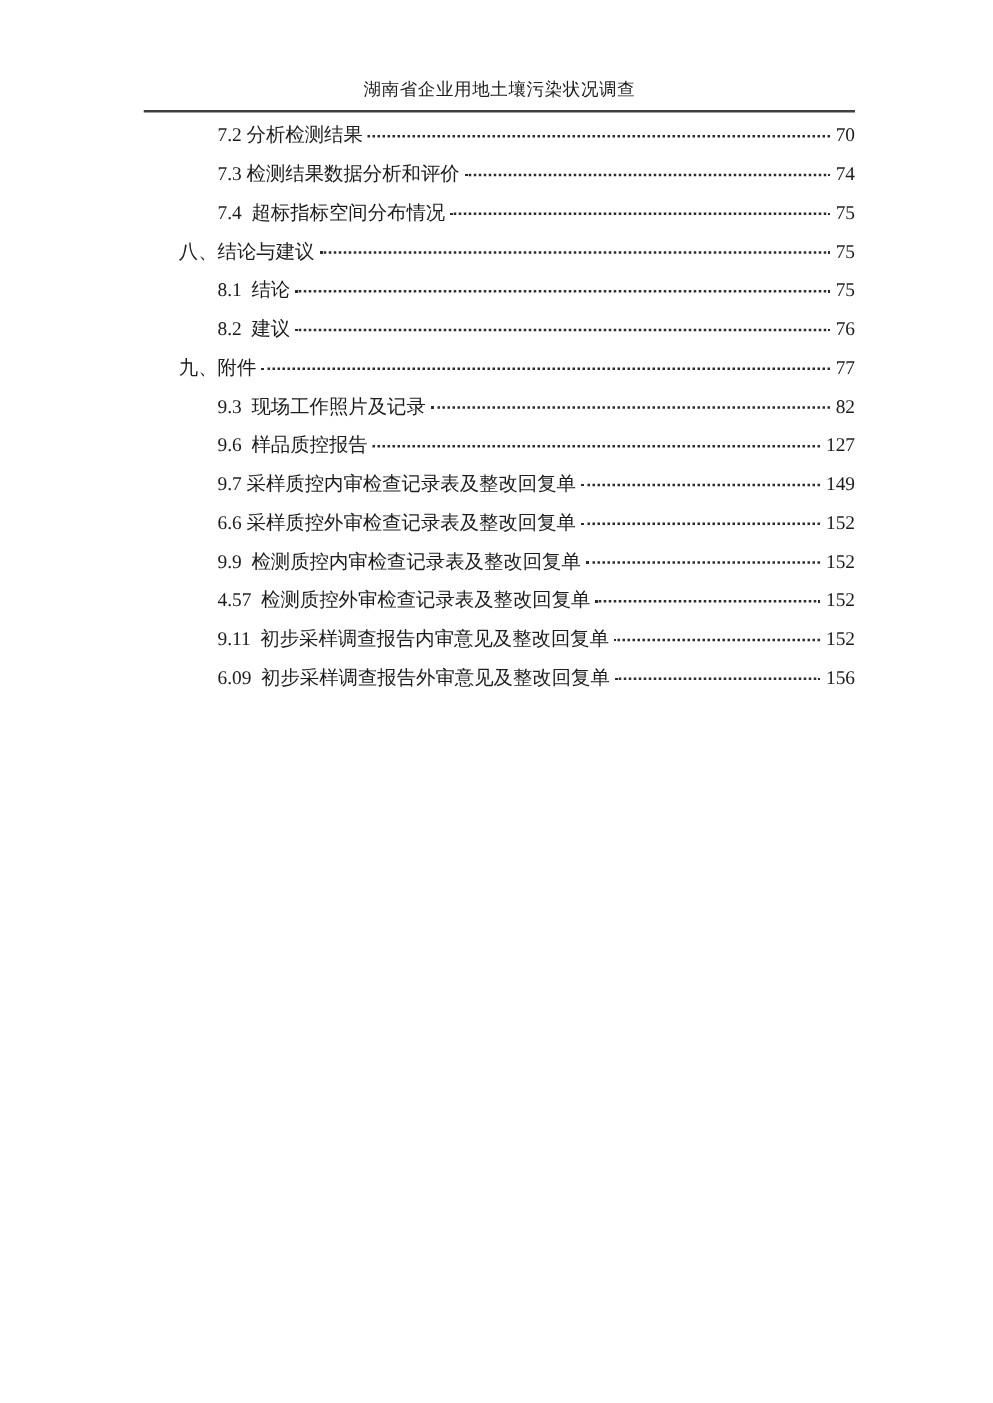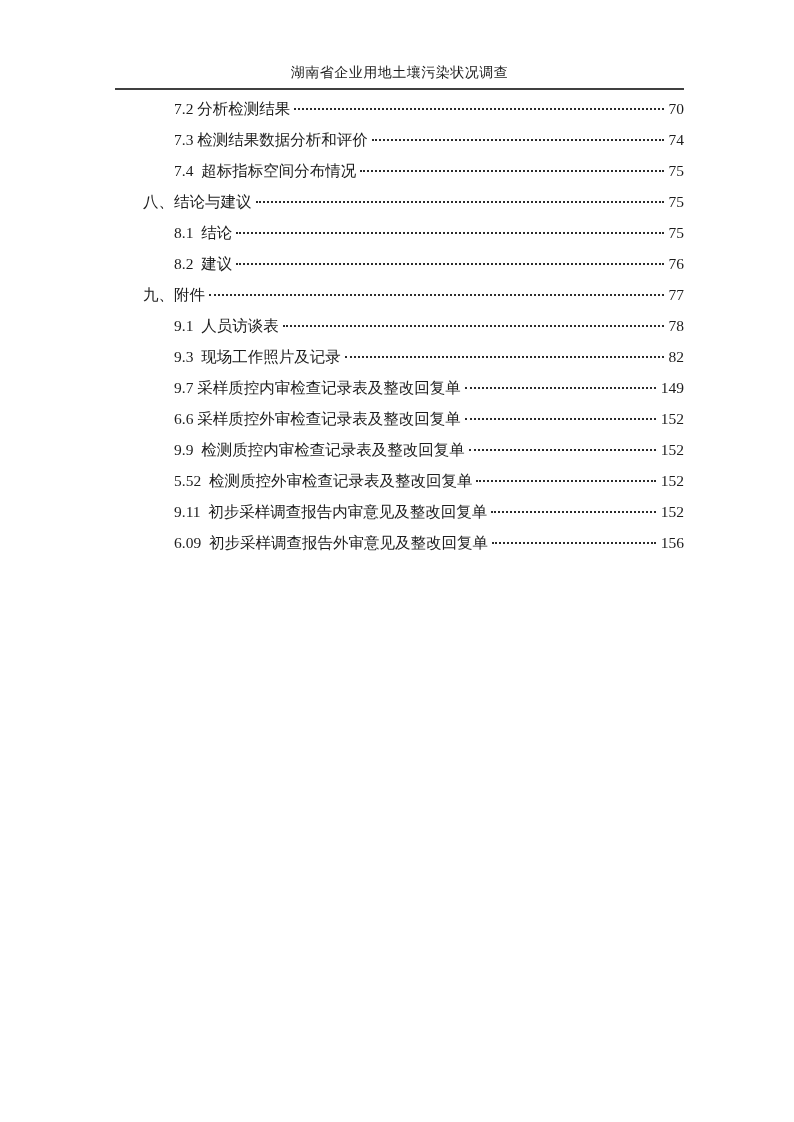--- a/index.html
+++ b/index.html
@@ -106,46 +106,46 @@
     <span class="toc-label">8.2  建议</span>
     <span class="toc-leader"></span>
     <span class="toc-page">76</span>
   </div>
       <div class="toc-row level-1">
     <span class="toc-label">九、附件</span>
     <span class="toc-leader"></span>
     <span class="toc-page">77</span>
   </div>
       <div class="toc-row level-2">
-    <span class="toc-label">9.1  人员访谈表</span>
-    <span class="toc-leader"></span>
-    <span class="toc-page">78</span>
-  </div>
-      <div class="toc-row level-2">
     <span class="toc-label">9.3  现场工作照片及记录</span>
     <span class="toc-leader"></span>
     <span class="toc-page">82</span>
+  </div>
+      <div class="toc-row level-2">
+    <span class="toc-label">9.6  样品质控报告</span>
+    <span class="toc-leader"></span>
+    <span class="toc-page">127</span>
   </div>
       <div class="toc-row level-2">
     <span class="toc-label">9.7 采样质控内审检查记录表及整改回复单</span>
     <span class="toc-leader"></span>
     <span class="toc-page">149</span>
   </div>
       <div class="toc-row level-2">
     <span class="toc-label">6.6 采样质控外审检查记录表及整改回复单</span>
     <span class="toc-leader"></span>
     <span class="toc-page">152</span>
   </div>
       <div class="toc-row level-2">
     <span class="toc-label">9.9  检测质控内审检查记录表及整改回复单</span>
     <span class="toc-leader"></span>
     <span class="toc-page">152</span>
   </div>
       <div class="toc-row level-2">
-    <span class="toc-label">5.52  检测质控外审检查记录表及整改回复单</span>
+    <span class="toc-label">4.57  检测质控外审检查记录表及整改回复单</span>
     <span class="toc-leader"></span>
     <span class="toc-page">152</span>
   </div>
       <div class="toc-row level-2">
     <span class="toc-label">9.11  初步采样调查报告内审意见及整改回复单</span>
     <span class="toc-leader"></span>
     <span class="toc-page">152</span>
   </div>
       <div class="toc-row level-2">
     <span class="toc-label">6.09  初步采样调查报告外审意见及整改回复单</span>

